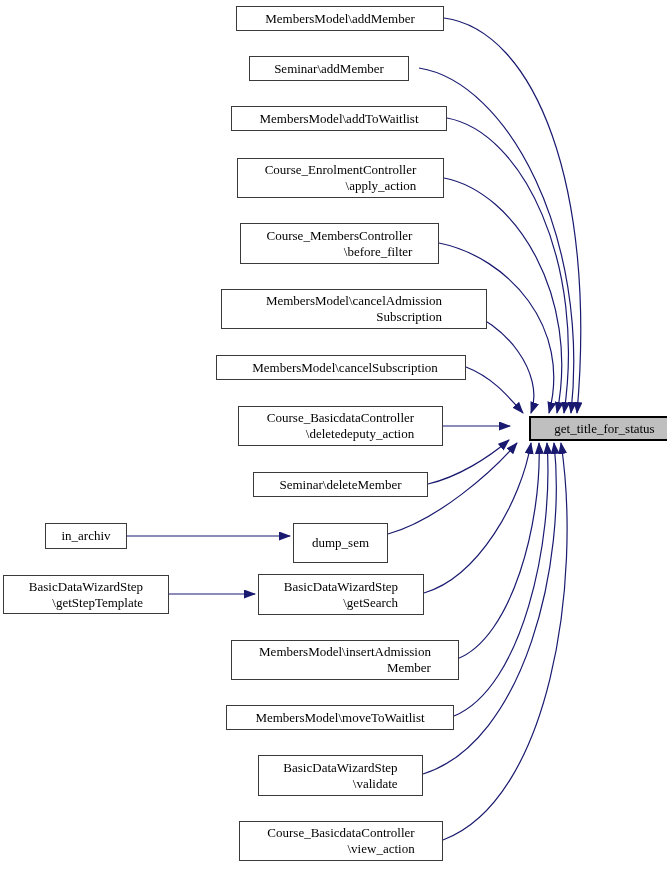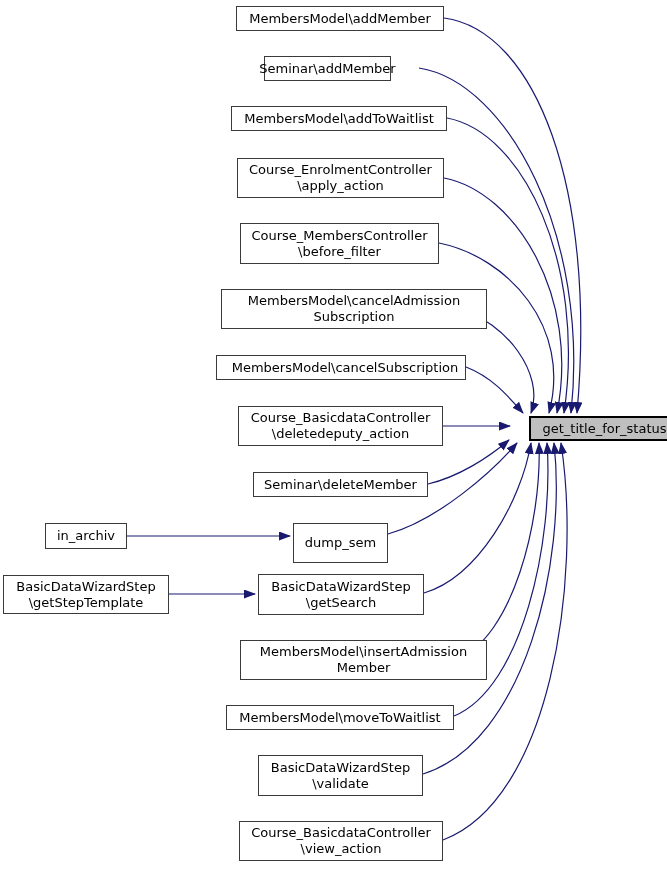--- a/index.html
+++ b/index.html
@@ -9,22 +9,22 @@
     font-family:"DejaVu Sans","Liberation Sans",sans-serif;
   }
   .edge-layer{position:absolute;left:0;top:0;width:667px;height:869px;}
   .edge{fill:none;stroke:var(--edge,#191970);stroke-width:1.2px;}
   .node{
     position:absolute;box-sizing:border-box;
     background:var(--node-fill,#fff);
     border:1px solid var(--node-border,#3a3a3a);
     color:var(--text,#000);
     display:flex;align-items:center;justify-content:center;
-    text-align:center;white-space:pre-line;
-    font-size:13px;line-height:1.22;cursor:pointer;
+    text-align:right;white-space:pre-line;
+    font-size:13px;line-height:1.22;cursor:pointer;font-family:Liberation Serif, serif;
   }
   .node.highlight{
     background:var(--hl,#bfbfbf);
     border:2px solid #000;cursor:default;
   }
 </style>
 </head>
 <body>
 
 <div class="stage">
@@ -47,39 +47,39 @@
       <path class="edge" d="M388,534 C438,520 492,472 517,443" marker-end="url(#arw)"></path>
       <path class="edge" d="M169,594 L255,594" marker-end="url(#arw)"></path>
       <path class="edge" d="M424,593 C478,577 521,502 531,443" marker-end="url(#arw)"></path>
       <path class="edge" d="M457,659 C512,638 542,522 539,443" marker-end="url(#arw)"></path>
       <path class="edge" d="M454,716 C522,688 554,542 547,443" marker-end="url(#arw)"></path>
       <path class="edge" d="M423,774 C525,742 567,562 554,443" marker-end="url(#arw)"></path>
       <path class="edge" d="M443,840 C550,800 582,582 561,443" marker-end="url(#arw)"></path>
     </svg>
   <div id="node-layer">
       <div class="node" style="left: 236px; top: 6px; width: 208px; height: 25px;">MembersModel\addMember</div>
-      <div class="node" style="left: 264px; top: 56px; width: 127px; height: 25px;">Seminar\addMember</div>
+      <div class="node" style="left: 249px; top: 56px; width: 160px; height: 25px;">Seminar\addMember</div>
       <div class="node" style="left: 231px; top: 106px; width: 216px; height: 25px;">MembersModel\addToWaitlist</div>
       <div class="node" style="left: 237px; top: 158px; width: 207px; height: 40px;">Course_EnrolmentController
 \apply_action</div>
       <div class="node" style="left: 240px; top: 223px; width: 199px; height: 41px;">Course_MembersController
 \before_filter</div>
       <div class="node" style="left: 221px; top: 289px; width: 266px; height: 40px;">MembersModel\cancelAdmission
 Subscription</div>
       <div class="node" style="left: 216px; top: 355px; width: 250px; height: 25px; padding-left: 8px;">MembersModel\cancelSubscription</div>
       <div class="node" style="left: 238px; top: 406px; width: 205px; height: 40px;">Course_BasicdataController
 \deletedeputy_action</div>
       <div class="node" style="left: 253px; top: 472px; width: 175px; height: 25px;">Seminar\deleteMember</div>
       <div class="node" style="left: 45px; top: 523px; width: 82px; height: 26px;">in_archiv</div>
       <div class="node" style="left: 293px; top: 523px; width: 95px; height: 40px;">dump_sem</div>
       <div class="node" style="left: 3px; top: 575px; width: 166px; height: 39px;">BasicDataWizardStep
 \getStepTemplate</div>
       <div class="node" style="left: 258px; top: 574px; width: 166px; height: 41px;">BasicDataWizardStep
 \getSearch</div>
-      <div class="node" style="left: 240px; top: 640px; width: 247px; height: 40px;">MembersModel\insertAdmission
+      <div class="node" style="left: 231px; top: 640px; width: 228px; height: 40px;">MembersModel\insertAdmission
 Member</div>
       <div class="node" style="left: 226px; top: 705px; width: 228px; height: 25px;">MembersModel\moveToWaitlist</div>
       <div class="node" style="left: 258px; top: 755px; width: 165px; height: 41px;">BasicDataWizardStep
 \validate</div>
       <div class="node" style="left: 239px; top: 821px; width: 204px; height: 40px;">Course_BasicdataController
 \view_action</div>
       <div class="node highlight" style="left: 513px; top: 416px; width: 151px; height: 25px; margin-left: 16px;">get_title_for_status</div>
     </div>
 </div>
 

